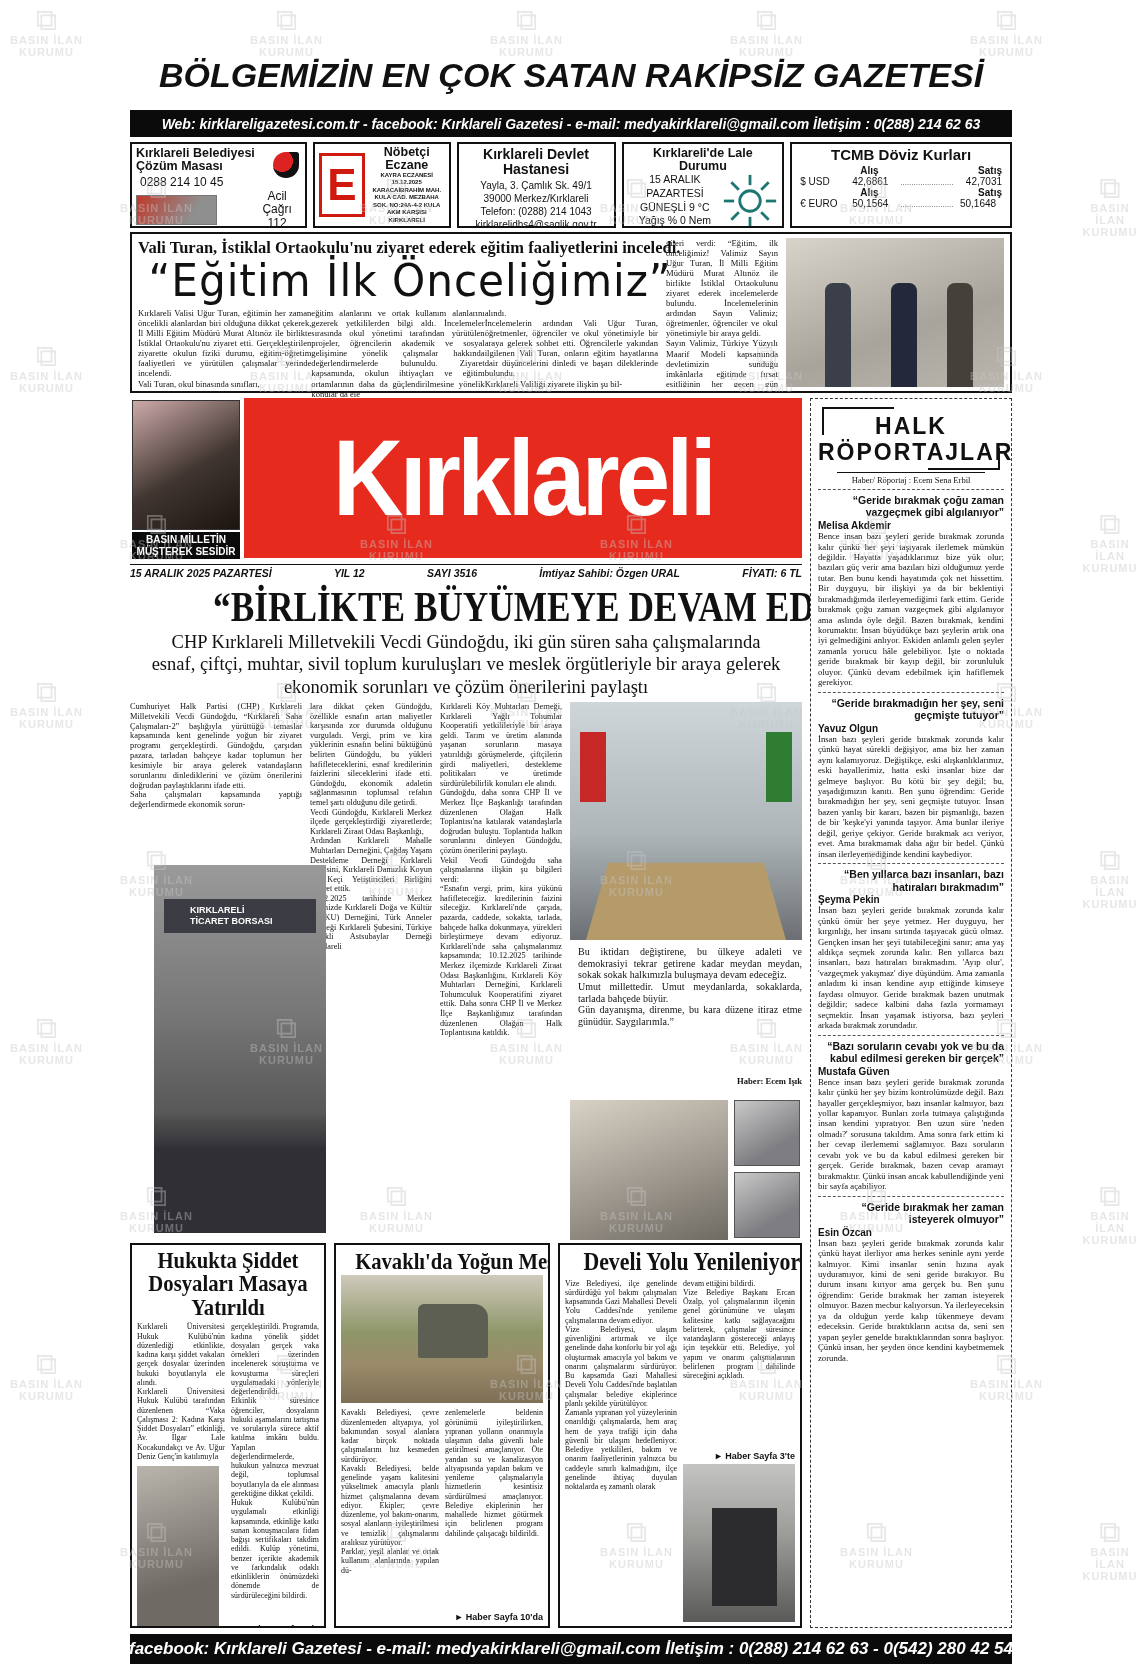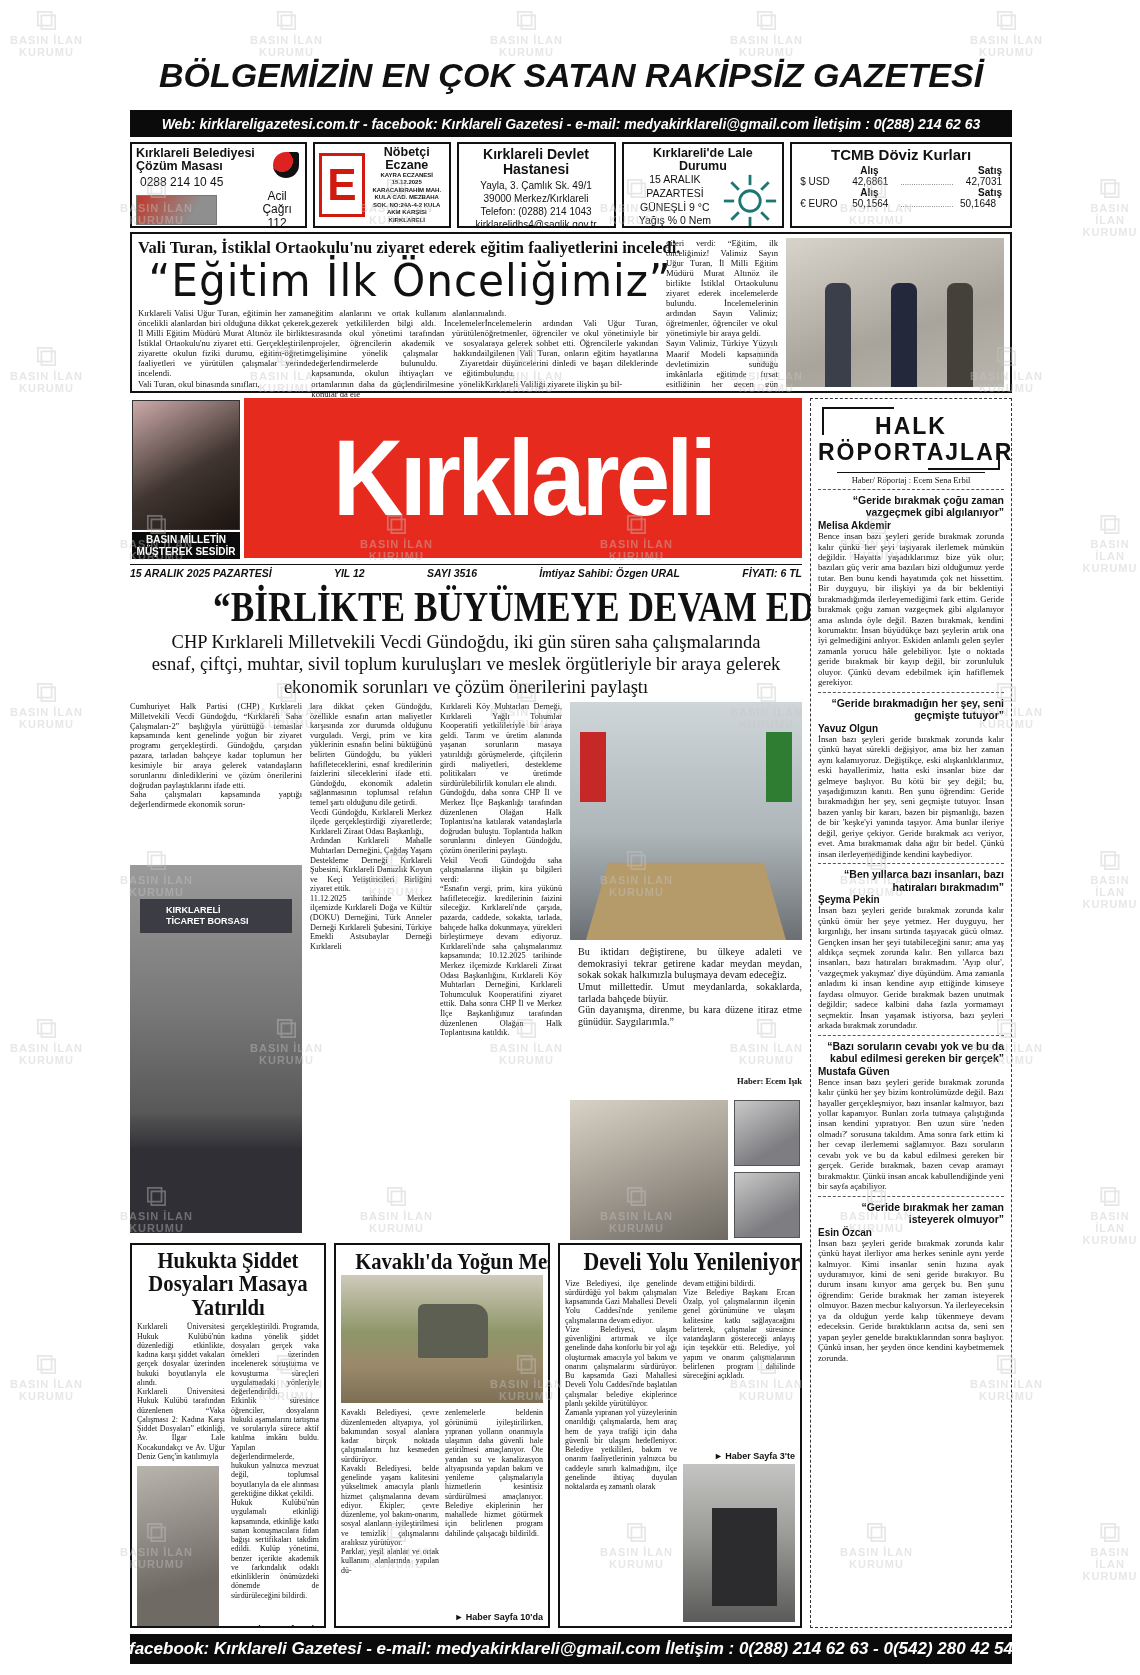--- a/index.html
+++ b/index.html
@@ -85,21 +85,21 @@
     display:flex; justify-content:space-between; font-family:"Liberation Sans",sans-serif;
     font-weight:bold; font-style:italic; font-size:10.5px; }
 
   
   .mainhead { top:584px; left:130px; width:672px; text-align:center; }
   .mh-title { font-weight:bold; font-size:43px; white-space:nowrap; display:inline-block; transform:scaleX(.82); line-height:1.05; }
   .mh-sub { font-size:18.5px; line-height:1.2; white-space:pre-line; margin-top:2px; }
   .mainbody { top:702px; left:130px; width:672px; height:538px; display:flex; gap:8px; }
   .mb-col1 { width:172px; flex:0 0 auto; display:flex; flex-direction:column; gap:5px; }
   .mb-col1 .col-text { height:158px; }
-  .borsa { width:172px; height:368px; background:linear-gradient(180deg,#9a9a9a,#777 40%,#555 70%,#888); }
+  .borsa { width:172px; height:368px; background:linear-gradient(180deg,#9a9a9a,#777 40%,#555 70%,#888);margin-left:24px; }
   .borsa .sign { position:absolute; top:34px; left:10px; right:10px; background:#3c3c44; color:#fff; padding:6px 4px 6px 26px;
     font-family:"Liberation Sans",sans-serif; font-weight:bold; font-size:9px; line-height:1.2; white-space:pre-line; }
   .borsa .logo { position:absolute; top:44px; left:14px; width:16px; height:16px; border-radius:50%;
     background:conic-gradient(#e8a020,#2e7d32,#1565c0,#e8a020); }
   .borsa .crowd { position:absolute; bottom:0; left:0; right:0; height:120px; background:linear-gradient(180deg,transparent,#2f2f35 30%); }
   .mb-col2, .mb-col3 { width:122px; flex:0 0 auto; height:538px; font-size:8.2px; }
   .mb-right { flex:1; display:flex; flex-direction:column; gap:6px; min-width:0; }
   .meeting { width:100%; height:238px; background:linear-gradient(180deg,#cfd6da,#aeb6ba 55%,#6b6f73); }
   .meeting .flag-r { position:absolute; left:10px; top:30px; width:26px; height:70px; background:#c62828; }
   .meeting .flag-g { position:absolute; right:10px; top:30px; width:26px; height:70px; background:#2e7d32; }

